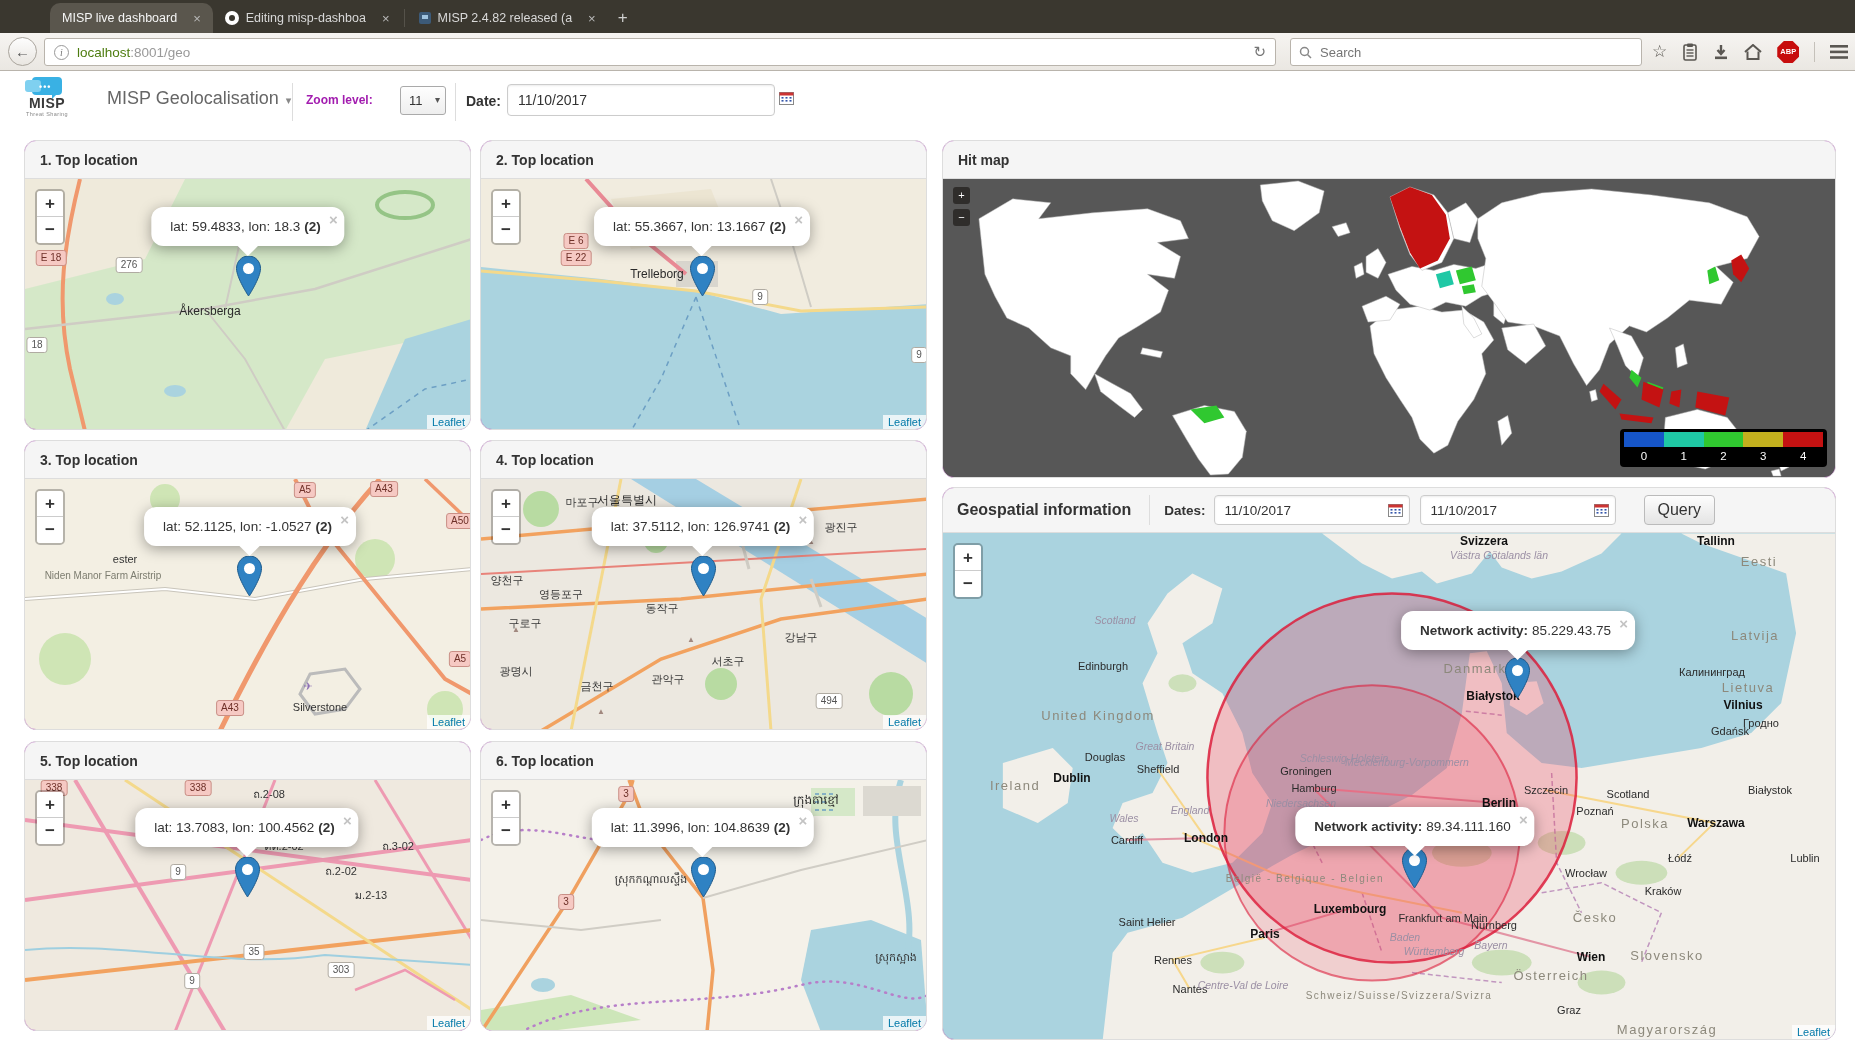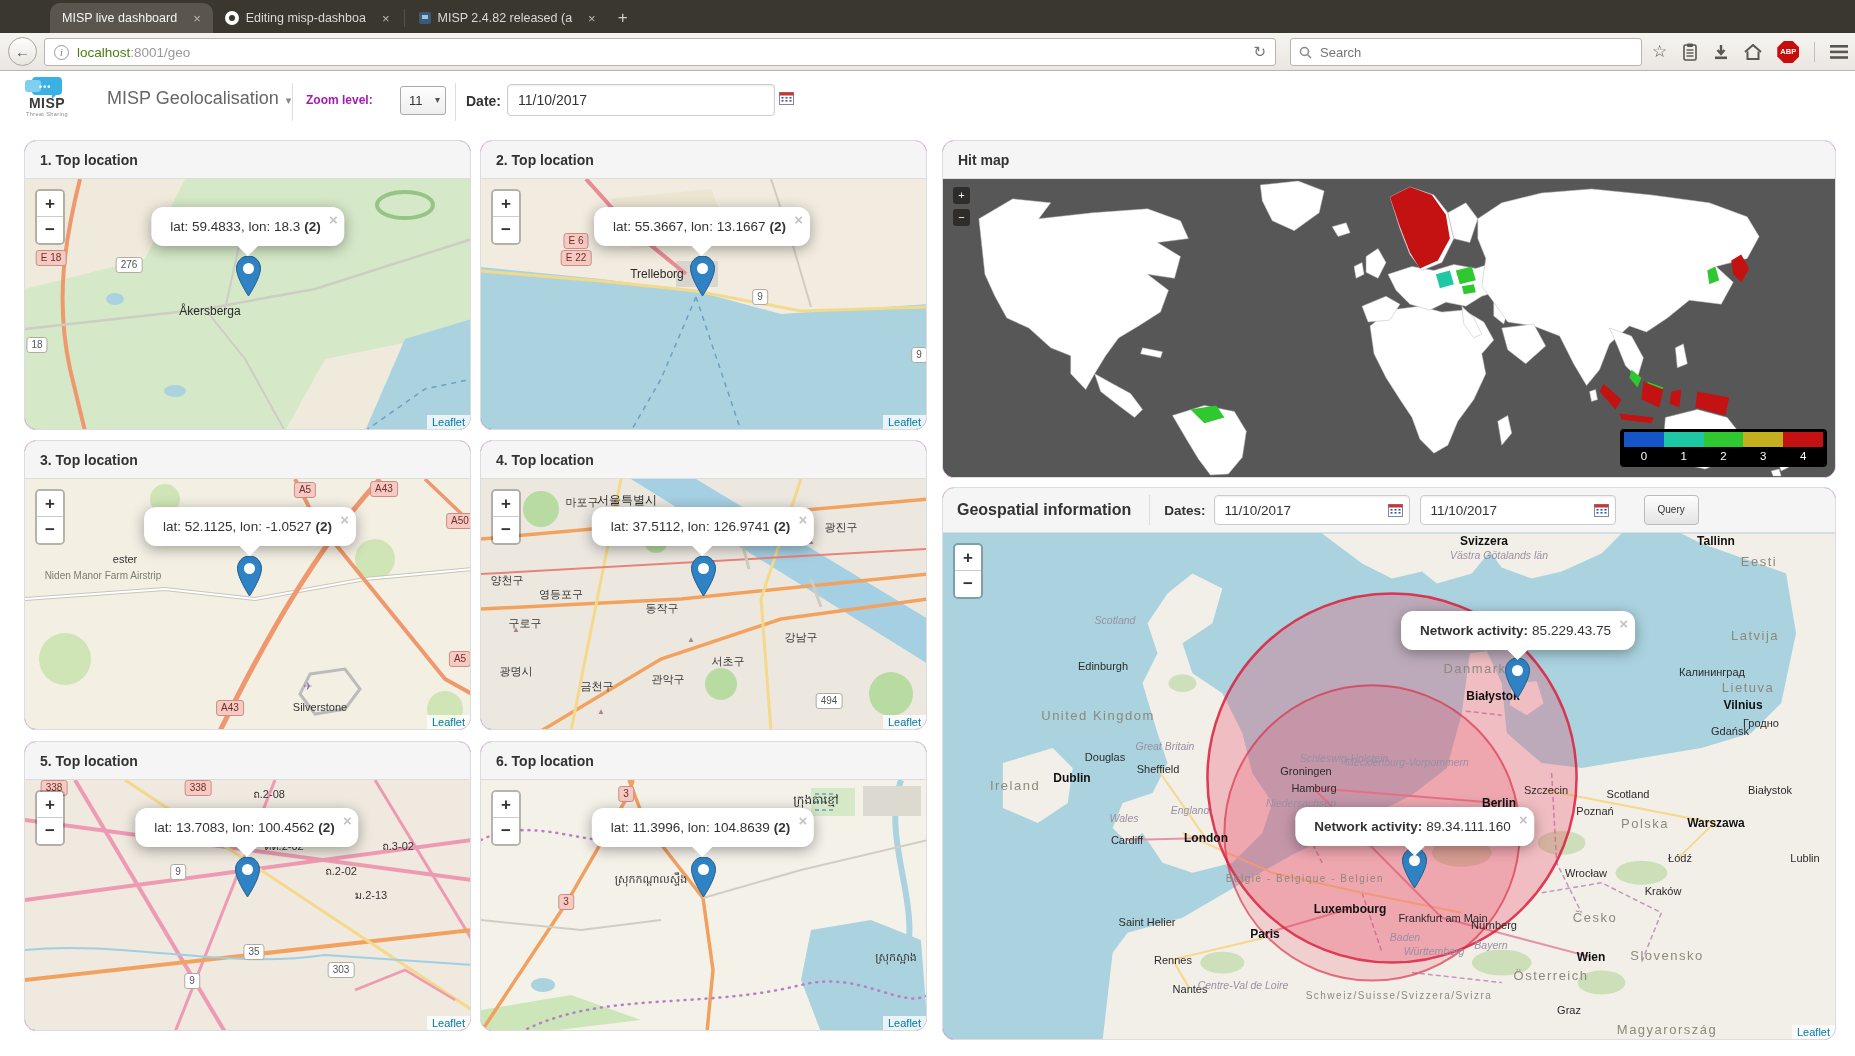--- a/index.html
+++ b/index.html
@@ -99,21 +99,21 @@
   
   .geoheader{height:45px;background:#f5f5f5;border-bottom:1px solid #ddd;display:flex;align-items:center;padding:0 14px}
   .geotitle{font-size:16px;font-weight:bold;color:#333}
   .gdiv{width:1px;height:30px;background:#ddd;margin:0 14px 0 18px}
   .dateslbl{font-size:13.5px;font-weight:bold;color:#333;margin-right:8px}
   .ginput{position:relative;margin-right:10px}
   .ginput input{width:196px;height:30px;border:1px solid #ccc;border-radius:4px;padding:0 26px 0 10px;
     font-size:13.5px;color:#333;box-shadow:inset 0 1px 2px rgba(0,0,0,.08);font-family:"Liberation Sans",sans-serif}
   .ginput .cal{position:absolute;right:7px;top:8px}
   .querybtn{height:30px;padding:0 13px;border:1px solid #bbb;border-radius:4px;margin-left:18px;
-    background:linear-gradient(#fdfdfd,#e4e4e4);font-size:10px;color:#333;line-height:28px}
+    background:linear-gradient(#fdfdfd,#e4e4e4);font-size:16px;color:#333;line-height:28px}
   
   .glb{position:absolute;transform:translate(-50%,-50%);white-space:nowrap;z-index:10}
   .lbl-city{font-size:11px;color:#2b2b2b}
   .lbl-cap{font-size:12px;font-weight:bold;color:#111}
   .lbl-country{font-size:13px;color:#8d897c;letter-spacing:1.5px}
   .lbl-region{font-size:10.5px;color:#9b8fa4;font-style:italic}
 </style>
 </head>
 <body>
 

